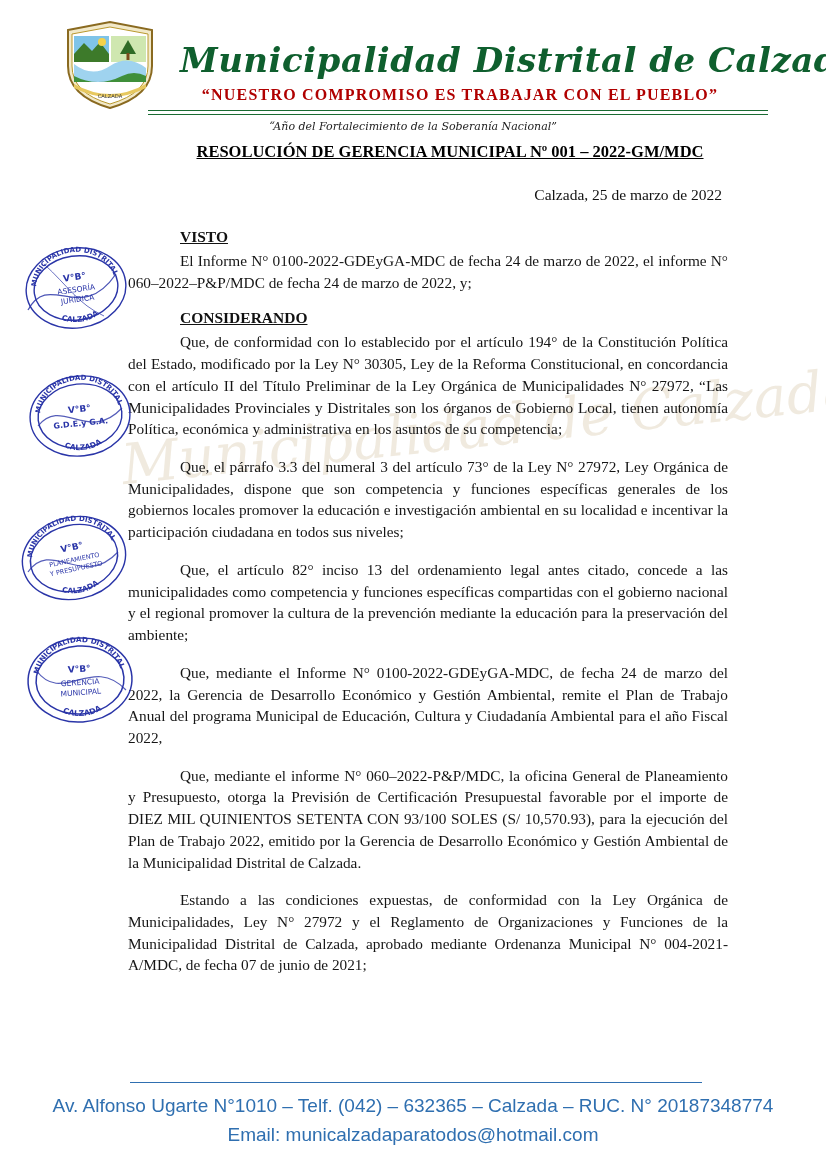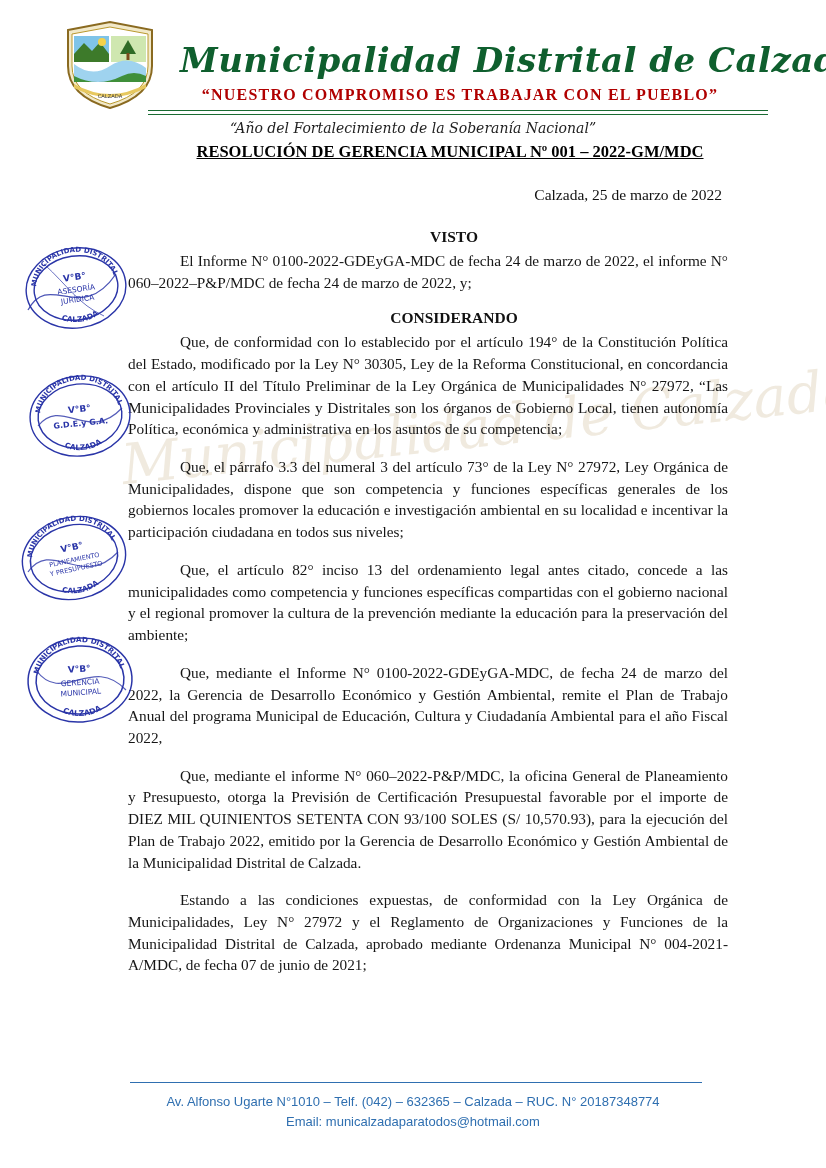--- a/index.html
+++ b/index.html
@@ -79,21 +79,21 @@
   }
 
   .year-motto {
     position: absolute;
     left: 0;
     top: 120px;
     width: 826px;
     text-align: center;
     font-family: "DejaVu Serif", serif;
     font-style: italic;
-    font-size: 14px;
+    font-size: 11px;
     color: #222222;
   }
 
   .res-title {
     position: absolute;
     left: 0;
     top: 142px;
     width: 826px;
     text-align: center;
     font-weight: bold;
@@ -114,22 +114,22 @@
   
   .content {
     position: absolute;
     left: 128px;
     top: 228px;
     width: 600px;
   }
   .section-label {
     font-weight: bold;
     font-size: 15.5px;
+    text-decoration: underline;
     margin: 0 0 4px 52px;
-    text-align: center;
   }
   .section-label.considerando {
   }
   p.para {
     margin: 0 0 16px 0;
     font-size: 15.3px;
     line-height: 1.42;
     text-align: justify;
     text-indent: 52px;
     color: #151515;
@@ -143,21 +143,21 @@
     width: 572px;
     border-top: 1.2px solid #2f6fb0;
   }
   .footer {
     position: absolute;
     left: 0;
     top: 1092px;
     width: 826px;
     text-align: center;
     font-family: "Liberation Sans", sans-serif;
-    font-size: 13px;
+    font-size: 19px;
     color: #2f6fb0;
     line-height: 1.5;
   }
 
   
   .watermark {
     position: absolute;
     left: 120px;
     top: 400px;
     width: 620px;

